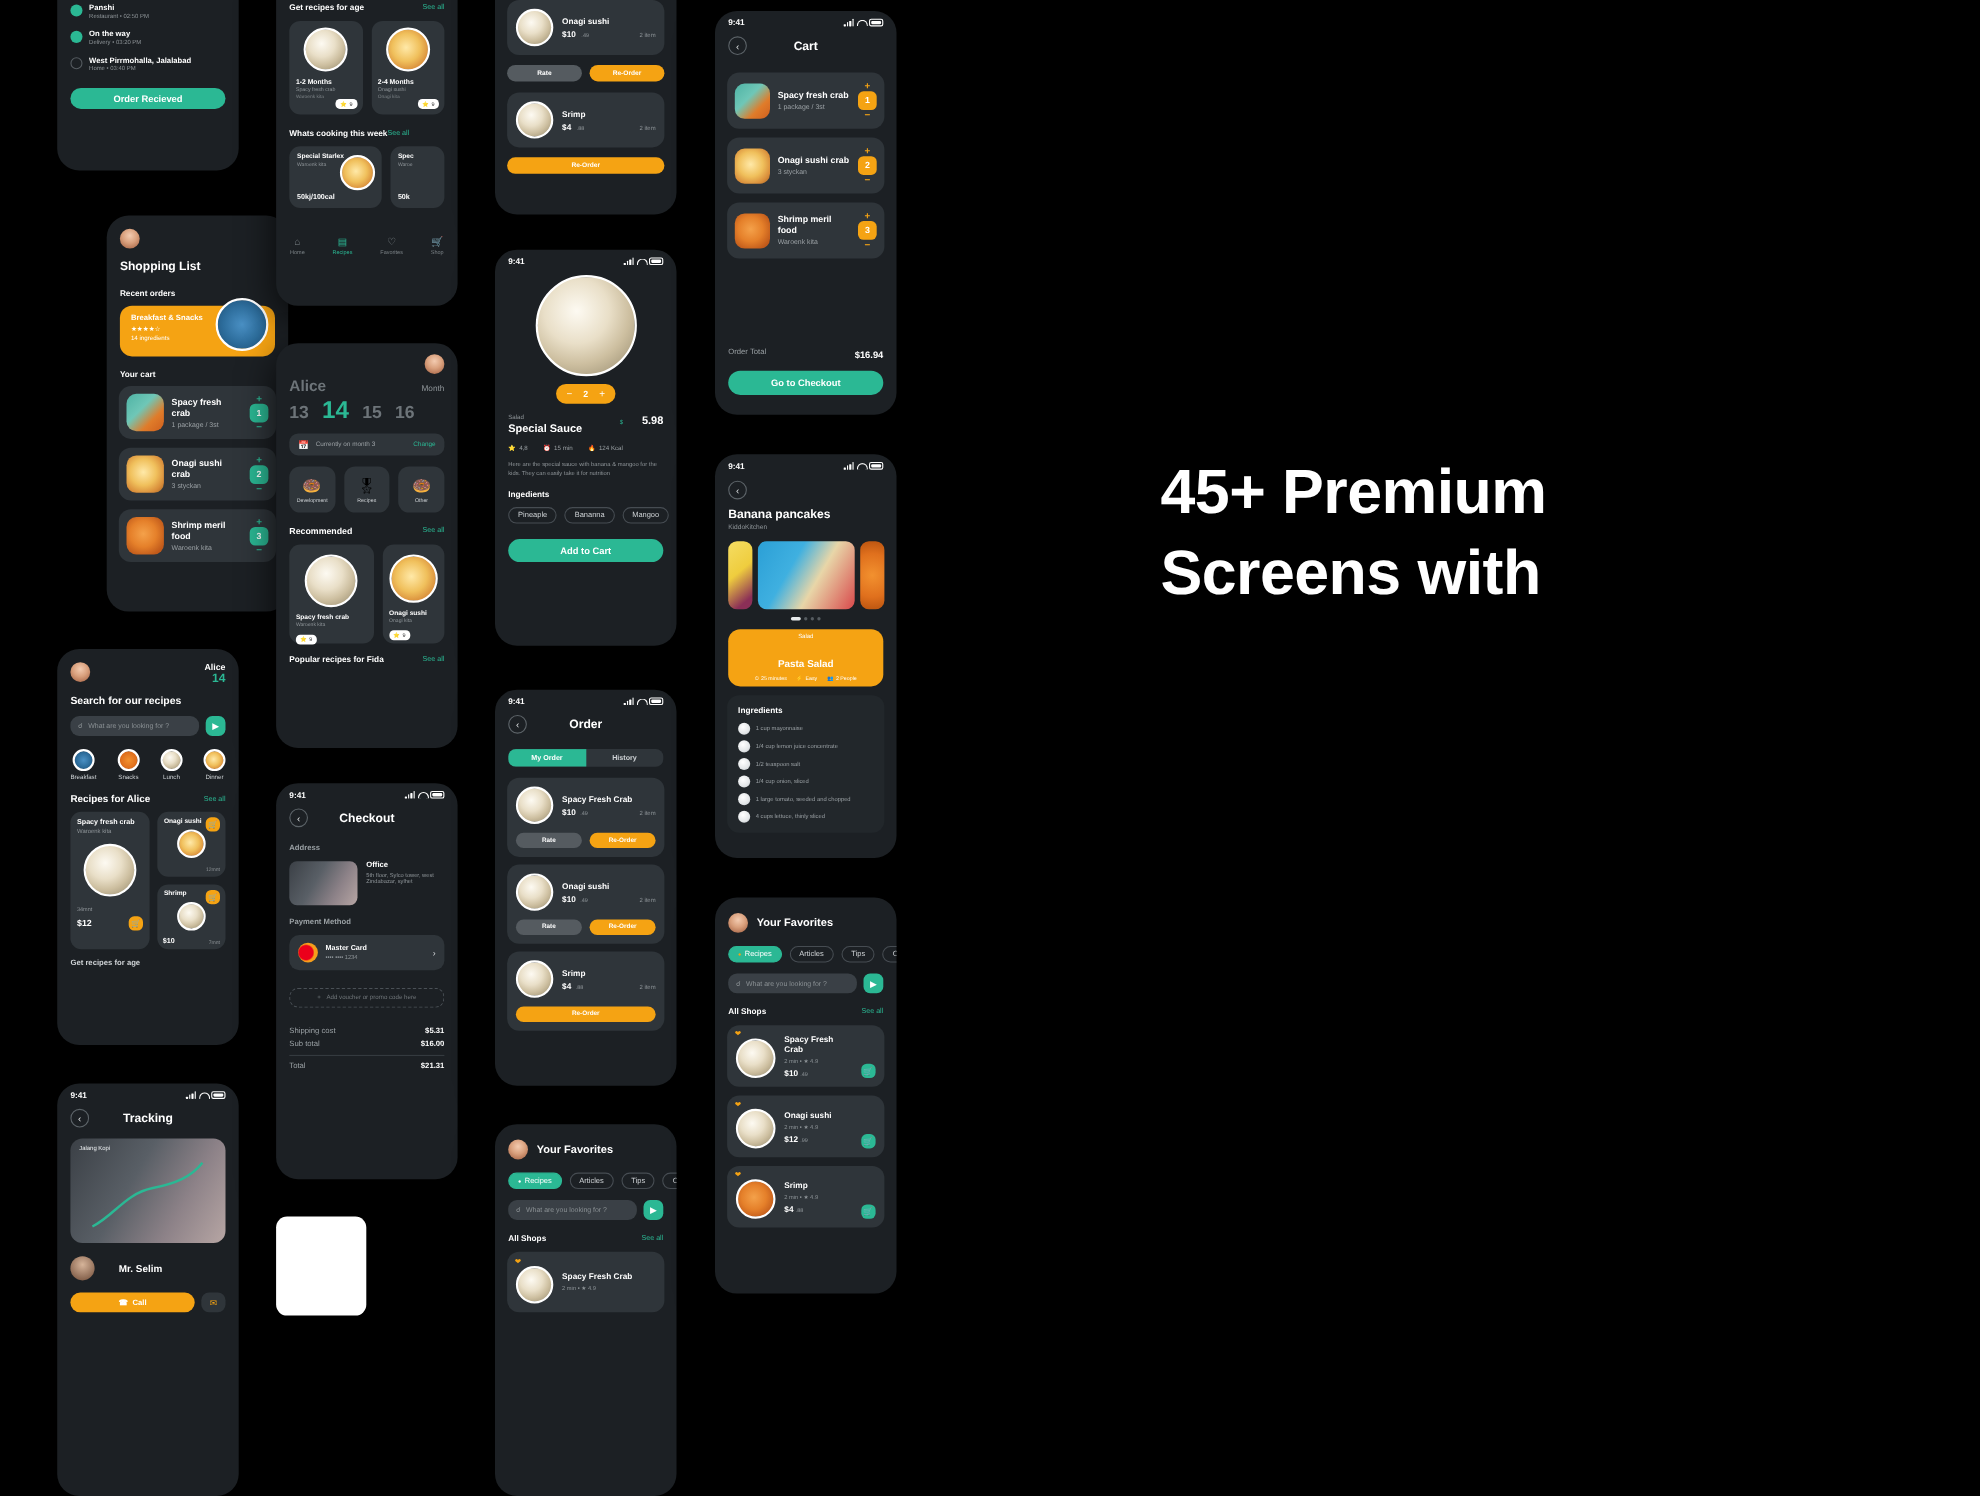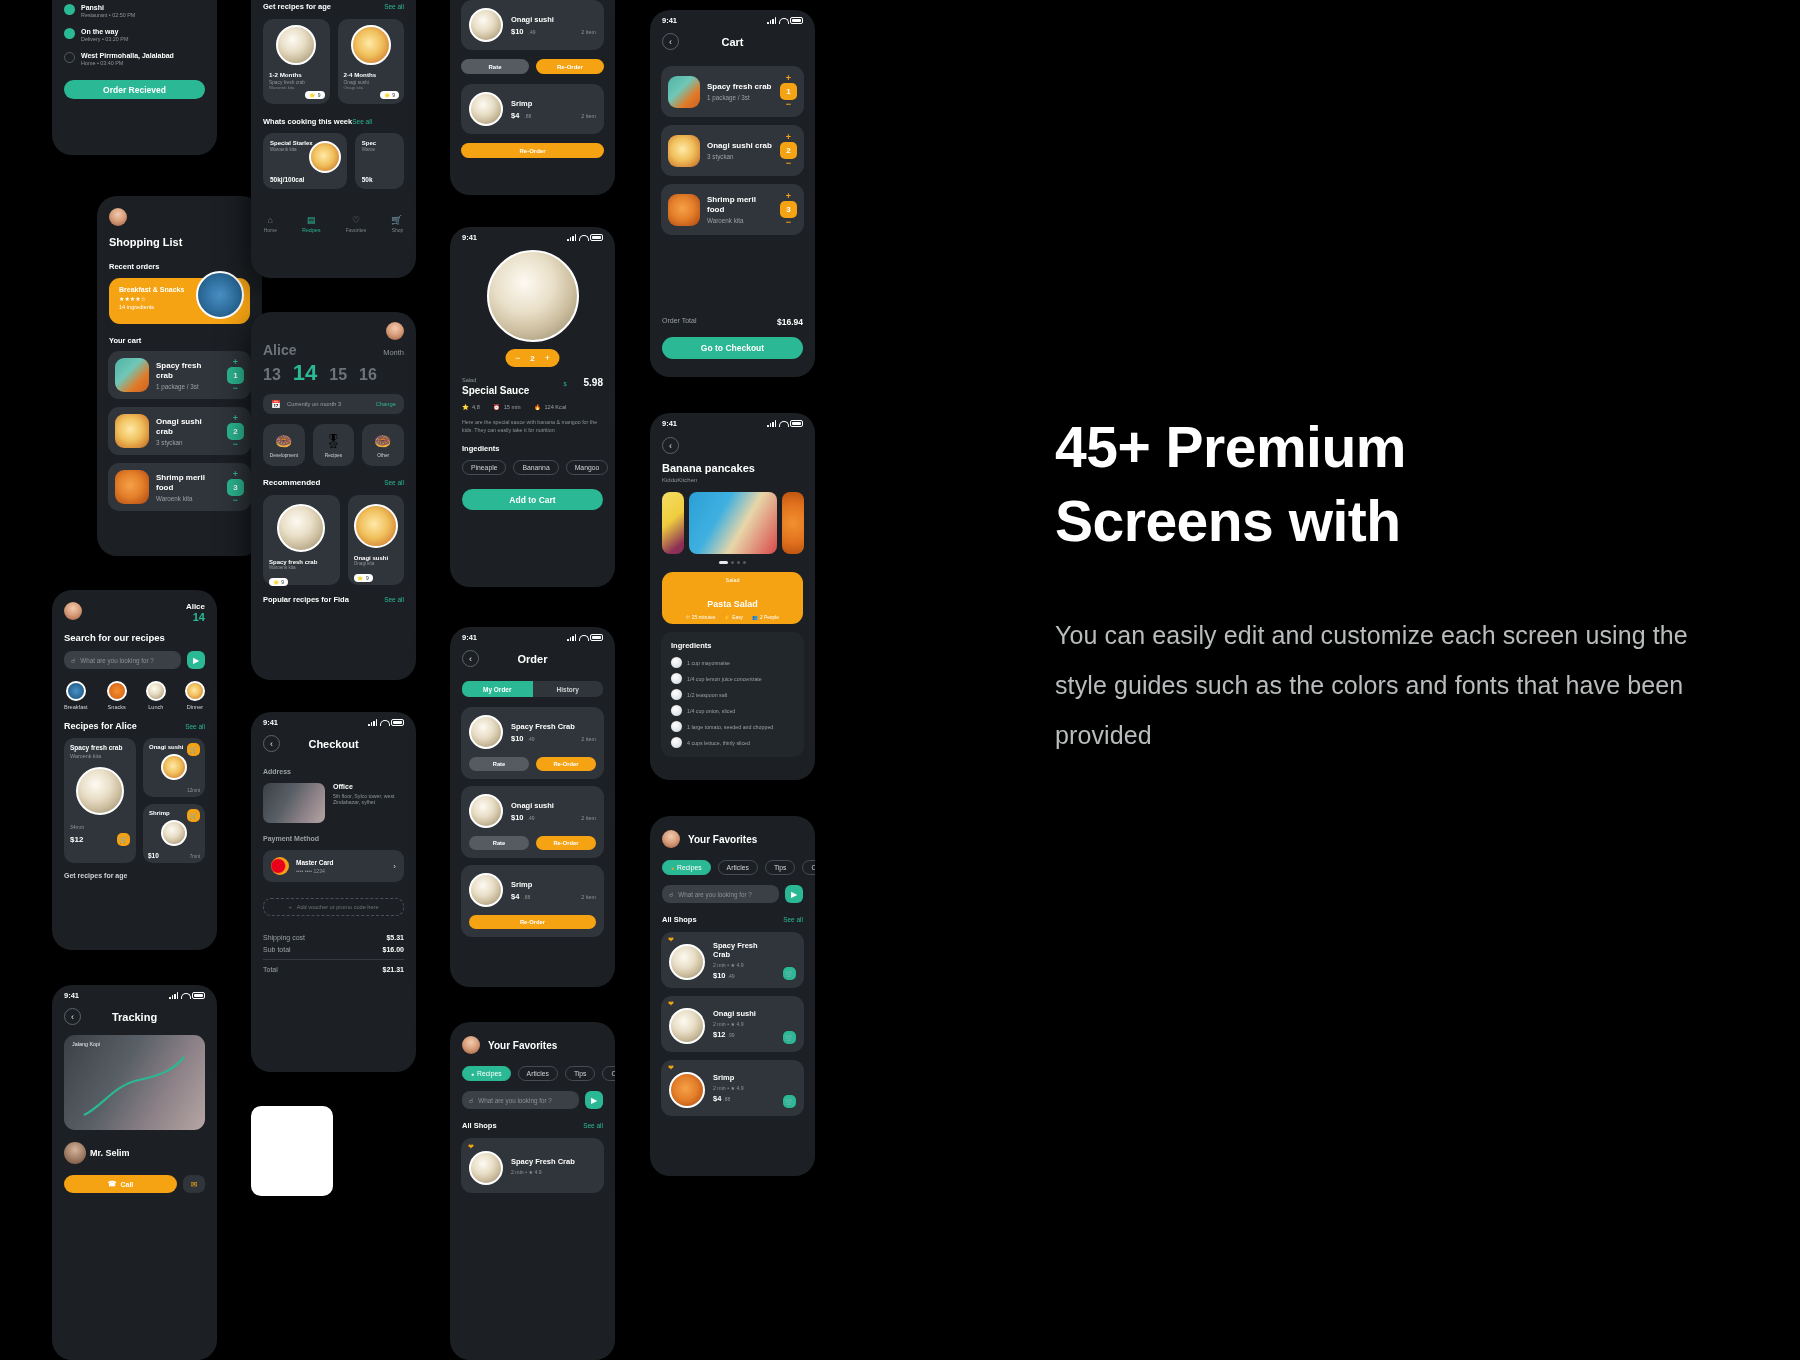--- a/index.html
+++ b/index.html
@@ -317,21 +317,21 @@
     <div class="navrow">
       <div class="backbtn">‹</div>
       <div class="navtitle">Tracking</div>
     </div>
     <div class="img-map" style="margin:6px 12px 0;height:95px;border-radius:11px;position:relative;">
       <div style="position:absolute;left:8px;top:6px;color:#eceff1;font-size:5.4px;">Jalang Kopi</div>
       <svg width="100%" height="100%" viewBox="0 0 141 95">
         <path d="M20 80 C40 70, 50 50, 75 45 C95 41, 110 35, 120 22" stroke="#2bb894" stroke-width="2.2" fill="none"></path>
       </svg>
     </div>
-    <div style="display:flex;align-items:center;gap:4px;padding:12px 12px 0;">
+    <div style="display:flex;align-items:center;gap:22px;padding:12px 12px 0;">
       <div style="width:22px;height:22px;border-radius:50%;background:radial-gradient(circle at 50% 35%,#d6b49a,#6e4a36);flex:none;"></div>
       <div style="color:#fff;font-size:9px;font-weight:700;">Mr. Selim</div>
     </div>
     <div style="display:flex;gap:6px;padding:11px 12px 0;">
       <div class="pillbtn orange-btn" style="flex:1;height:18px;gap:4px;font-size:7px;">
         <span>☎</span>
         <span>Call</span>
       </div>
       <div style="width:22px;height:18px;border-radius:7px;background:#2f353a;display:flex;align-items:center;justify-content:center;color:#f5a313;font-size:8px;">✉</div>
     </div>
@@ -935,16 +935,15 @@
       <div class="cartmini" style="background:#2bb894;align-self:flex-end;">🛒</div>
     </div>
   </div>
 
 
   <div class="promo">
     <h1>
       <span>45+ Premium</span><br>
       <span>Screens with</span><br>
     </h1>
-    <p>You can easily edit and customize each screen using the style guides such as the colors and fonts that have been provided</p>
   </div>
 
 </div>
 
 </body></html>

